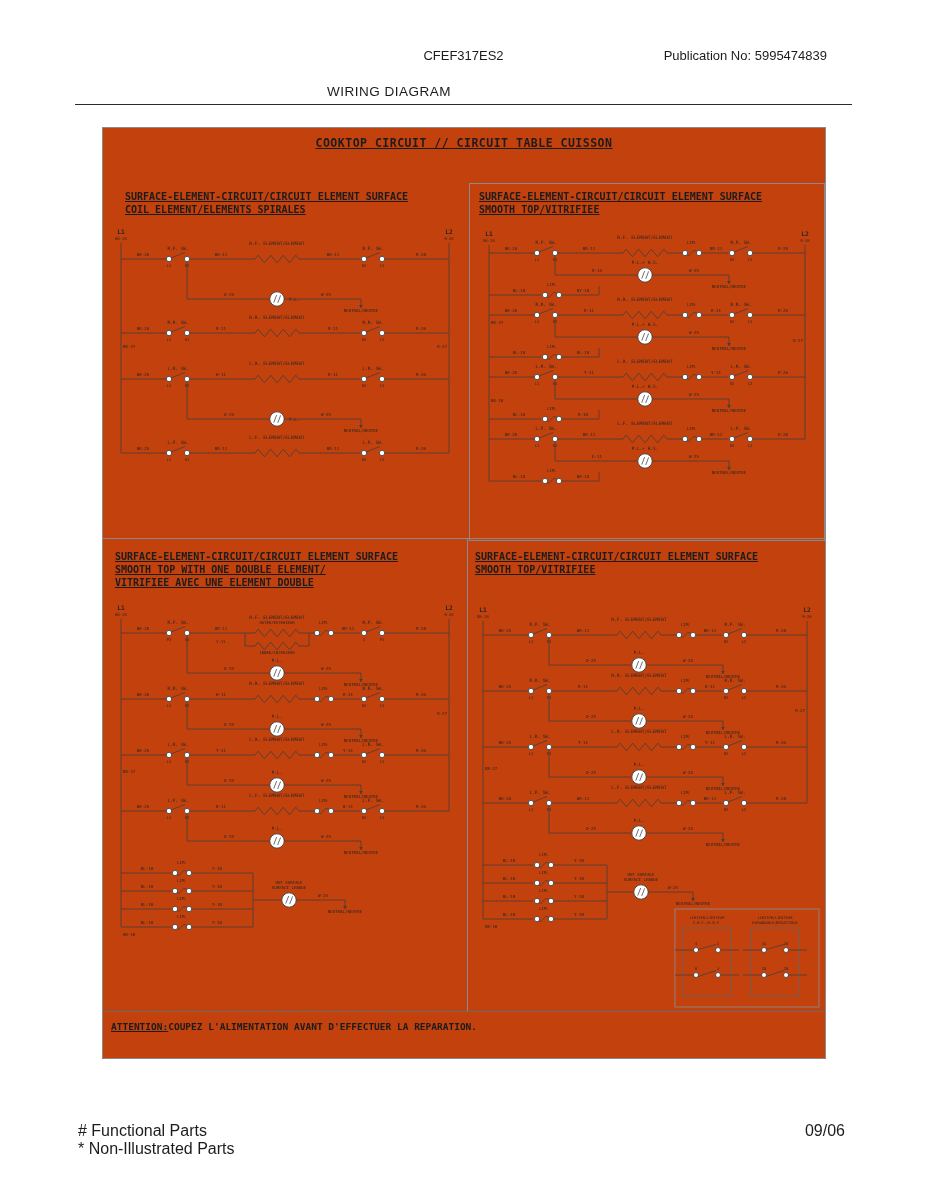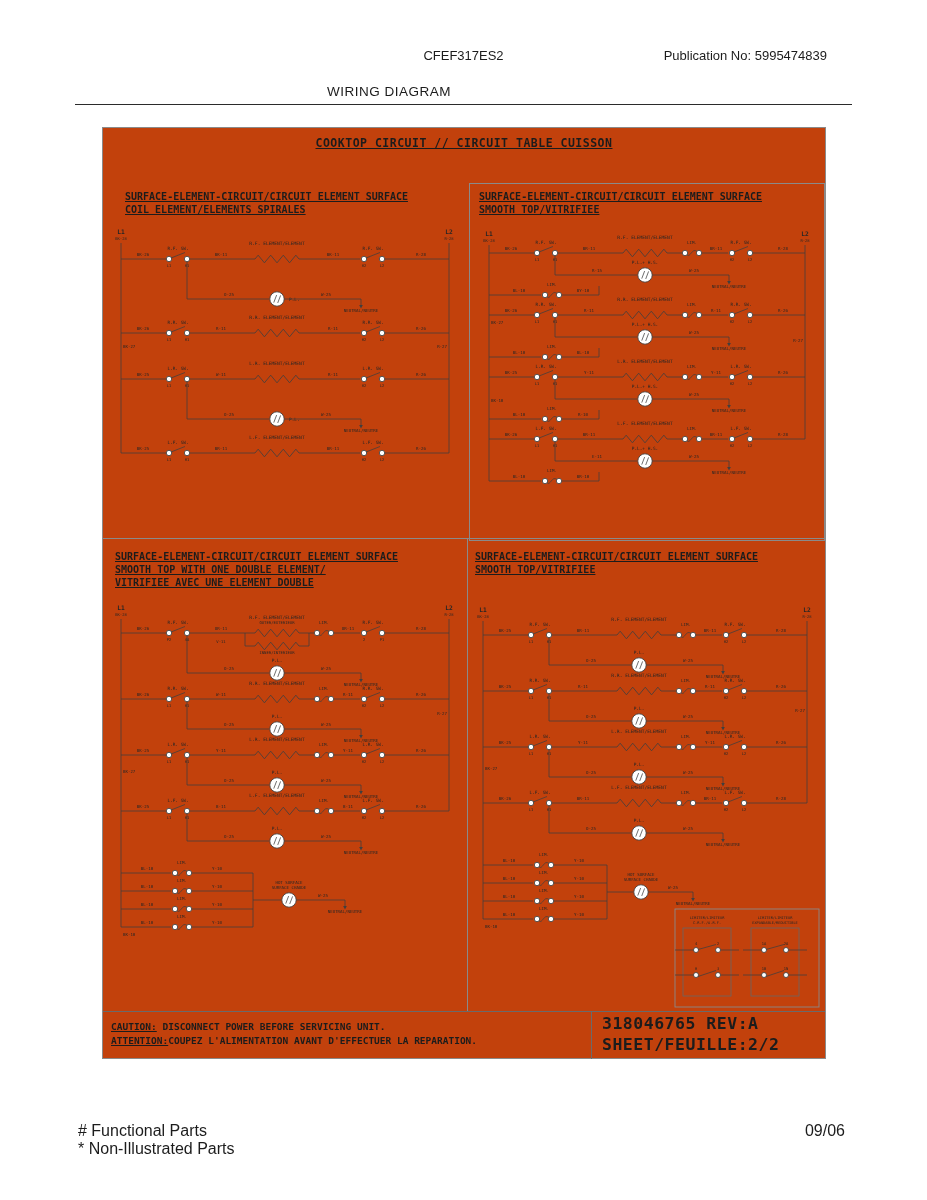--- a/index.html
+++ b/index.html
@@ -856,26 +856,21 @@
           <circle cx="297" cy="374" r="2.5" fill="#fff" stroke="#3f3f3f" stroke-width="0.85"></circle>
           <circle cx="319" cy="374" r="2.5" fill="#fff" stroke="#3f3f3f" stroke-width="0.85"></circle>
           <line x1="299" y1="375.5" x2="317" y2="369.5" stroke="#3f3f3f" stroke-width="0.75"></line>
           <line x1="276" y1="374" x2="294.5" y2="374" stroke="#3f3f3f" stroke-width="0.75"></line>
           <line x1="321.5" y1="374" x2="340" y2="374" stroke="#3f3f3f" stroke-width="0.75"></line>
         </g>
       </svg>
 
     <div class="abs caution">
       <div class="caution-text mono">
-        <div><span class="u">CAUTION:</span><span> DISCONNECT POWER BEFORE SERVICING UNIT.</span></div>
         <div><span class="u">ATTENTION:</span><span>COUPEZ L'ALIMENTATION AVANT D'EFFECTUER LA REPARATION.</span></div>
-      </div>
-      <div class="revbox">
-        <div class="rev-line mono">318046765 REV:A</div>
-        <div class="rev-line mono">SHEET/FEUILLE:2/2</div>
       </div>
     </div>
   </div>
 
   <div class="abs ftr" style="top:1122px;left:78px;"># Functional Parts</div>
   <div class="abs ftr" style="top:1140px;left:78px;">* Non-Illustrated Parts</div>
   <div class="abs ftr" style="top:1122px;left:0;width:927px;text-align:right;padding-left:16px;">11</div>
   <div class="abs ftr" style="top:1122px;right:82px;">09/06</div>
 
 </div>

